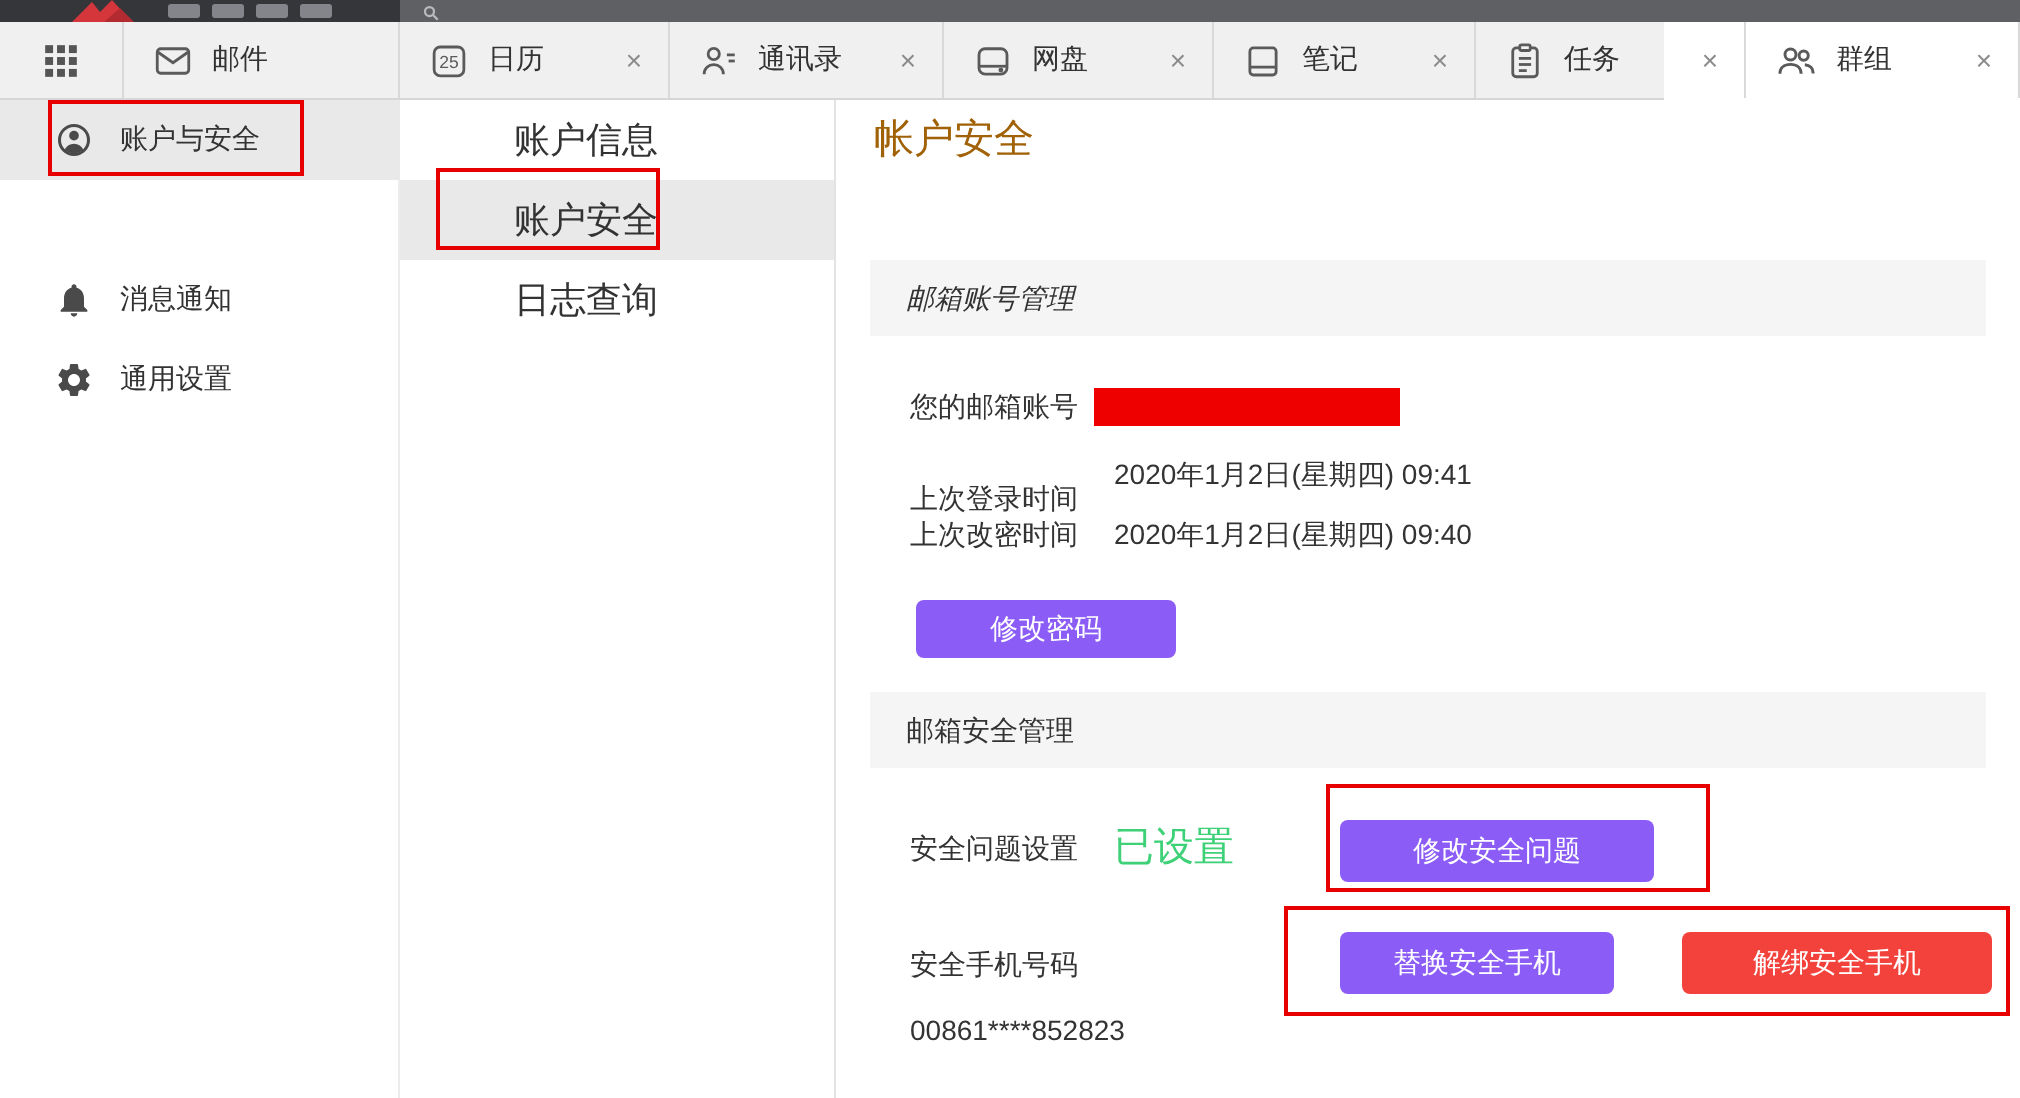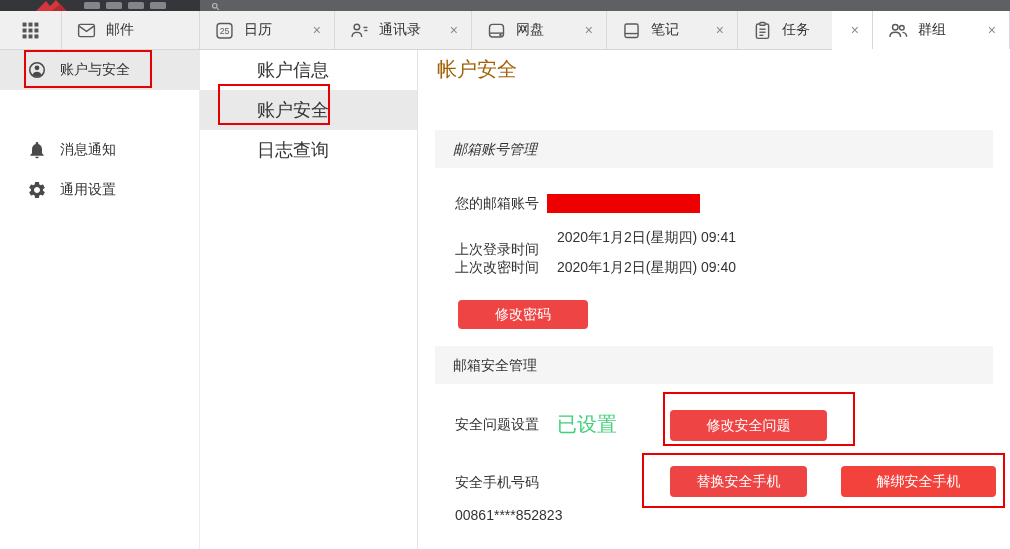--- a/index.html
+++ b/index.html
@@ -29,21 +29,21 @@
   .sub-item { position:absolute; left:0; width:217px; height:40px; line-height:40px; padding-left:57px; font-size:18px; color:#333; cursor:pointer; }
   .sub-item.active { background:#e9e9e9; }
   
   .main { position:absolute; left:418px; top:50px; width:592px; height:499px; background:#fff; }
   .page-title { position:absolute; left:19px; top:6px; font-size:20px; color:#a16207; }
   .section-bar { position:absolute; left:17px; width:558px; height:38px; line-height:38px; background:#f5f5f6; padding-left:18px; font-size:14px; color:#333; }
   .row-label { position:absolute; left:37px; font-size:14px; color:#333; line-height:20px; white-space:nowrap; }
   .row-value { position:absolute; left:139px; font-size:14px; color:#333; line-height:20px; white-space:nowrap; }
   .status-green { position:absolute; left:139px; font-size:20px; color:#3ed178; line-height:20px; }
   .btn { position:absolute; display:flex; align-items:center; justify-content:center; color:#fff; font-size:14px; border:none; border-radius:4px; cursor:pointer; font-family:inherit; }
-  .btn-blue { background:#ef4444; }
+  .btn-blue { background:#8b5cf6; }
   .btn-red  { background:#f3413b; }
   
   .redaction { position:absolute; left:547px; top:194px; width:153px; height:19px; background:#ee0000; z-index:40; }
   .annotation { position:absolute; border:2px solid #e80000; background:transparent; z-index:50; pointer-events:none; }
   .anno-1 { left:24px;  top:50px;  width:128px; height:38px; }
   .anno-2 { left:218px; top:84px;  width:112px; height:41px; }
   .anno-3 { left:663px; top:392px; width:192px; height:54px; }
   .anno-4 { left:642px; top:453px; width:363px; height:55px; }
   .icon { flex:0 0 auto; display:inline-flex; }
 </style>

